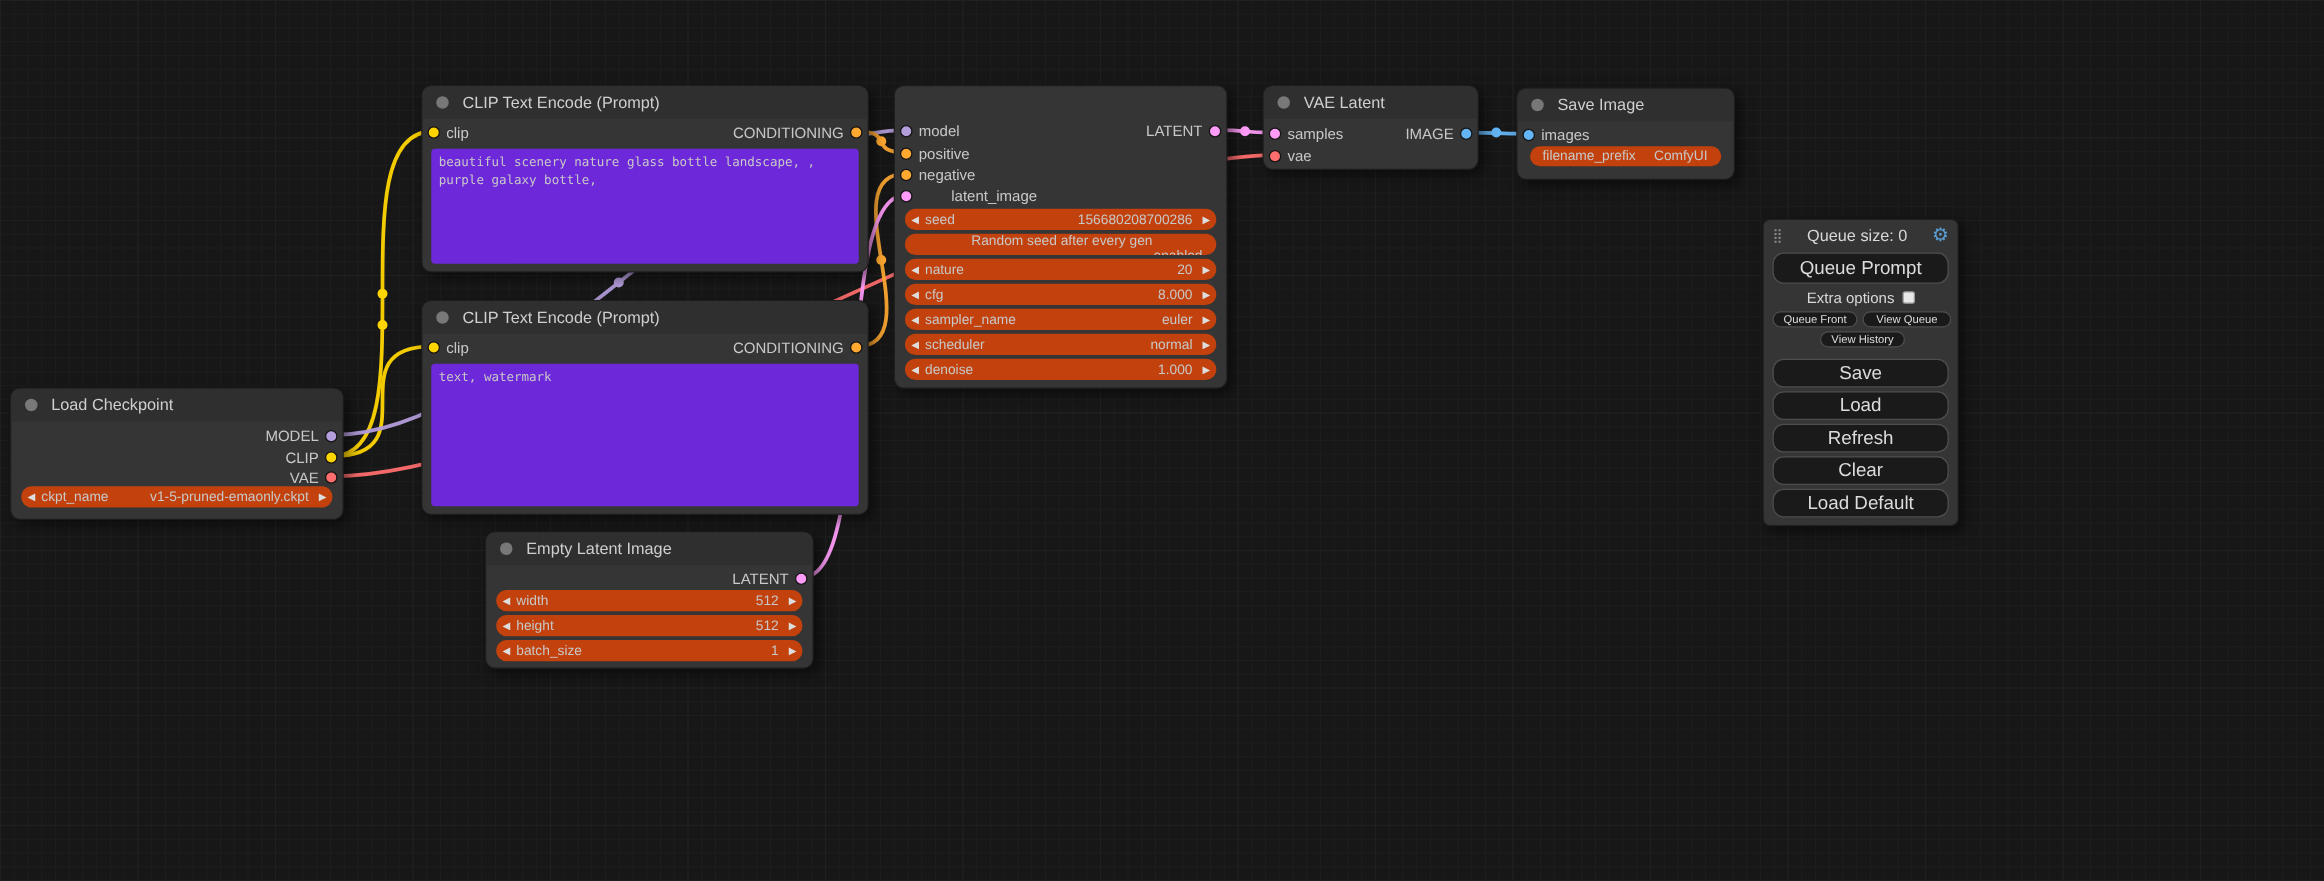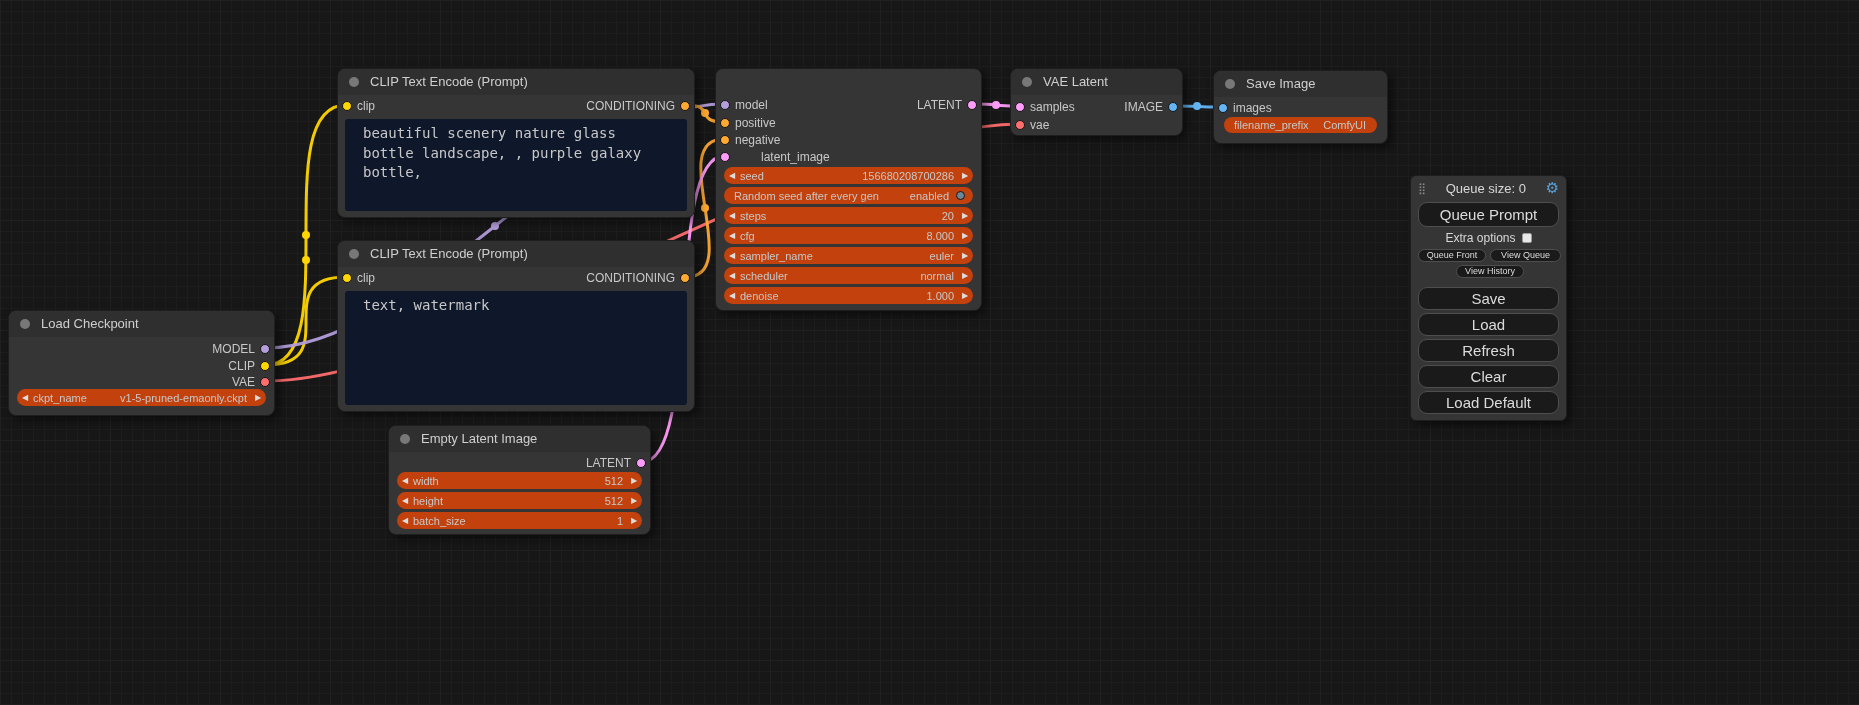--- a/index.html
+++ b/index.html
@@ -37,23 +37,23 @@
 
   .widget{position:absolute;left:8px;right:8px;height:17px;background:#c2410c;
     border-radius:9px;display:flex;align-items:center;font-size:11px;color:#c8c8c8;
     box-sizing:border-box;overflow:hidden;}
   .widget .arrow{width:16px;flex:0 0 auto;text-align:center;font-size:8px;color:#ddd;line-height:17px;}
   .widget .wlabel{white-space:nowrap;}
   .widget .wvalue{margin-left:auto;white-space:nowrap;padding:0 3px;}
   .widget.noarrow{padding:0 8px 0 10px;}
   .toggle-dot{width:9px;height:9px;border-radius:50%;flex:0 0 auto;margin-left:4px;border:1px solid #141414;box-sizing:border-box;}
 
-  .prompt{position:absolute;left:7px;right:7px;background:#0f172a;border-radius:3px;
-    font-family:"DejaVu Sans Mono", monospace;font-size:14px;line-height:1.4;color:#c8c8c8;
-    padding:5px 18px;white-space:pre-wrap;word-break:break-word;overflow:hidden;box-sizing:border-box;}
+  .prompt{position:absolute;left:7px;right:7px;background:#6d28d9;border-radius:3px;
+    font-family:"DejaVu Sans Mono", monospace;font-size:10px;line-height:1.4;color:#c8c8c8;
+    padding:5px 6px;white-space:pre-wrap;word-break:break-word;overflow:hidden;box-sizing:border-box;}
 
   .menu{position:absolute;left:1410px;top:175px;width:157px;height:246px;z-index:3;
     background:#353535;border:1px solid #1e1e1e;border-radius:6px;box-sizing:border-box;
     box-shadow:4px 4px 10px rgba(0,0,0,.5);color:#ddd;}
   .menu-header{display:flex;align-items:center;height:24px;padding:0 7px;font-size:13px;}
   .drag-handle{color:#8a8a8a;font-size:11px;cursor:move;}
   .queue-size{flex:1;text-align:center;color:#d8d8d8;}
   .gear{font-size:15px;cursor:pointer;}
   .btn{position:absolute;left:7px;width:141px;height:23px;line-height:21px;
     background:#1a1a1a;border:1px solid #4e4e4e;border-radius:9px;color:#dcdcdc;
@@ -194,28 +194,28 @@
     <div class="slot out" style="top:29px;">
       <span>LATENT</span>
       <span class="dot" style="background-color: rgb(255, 156, 249);"></span>
     </div>
     <div class="widget" style="top:98px;">
       <span class="arrow">◀</span>
       <span class="wlabel">seed</span>
       <span class="wvalue">156680208700286</span>
       <span class="arrow">▶</span>
     </div>
-    <div class="widget noarrow" style="top:118px;">
+    <div class="widget noarrow" style="top:118px;flex-direction:column;">
       <span class="wlabel">Random seed after every gen</span>
       <span class="wvalue">enabled</span>
       <span class="toggle-dot" style="background-color: rgb(107, 134, 150);"></span>
     </div>
     <div class="widget" style="top:138px;">
       <span class="arrow">◀</span>
-      <span class="wlabel">steps</span>
+      <span class="wlabel">nature</span>
       <span class="wvalue">20</span>
       <span class="arrow">▶</span>
     </div>
     <div class="widget" style="top:158px;">
       <span class="arrow">◀</span>
       <span class="wlabel">cfg</span>
       <span class="wvalue">8.000</span>
       <span class="arrow">▶</span>
     </div>
     <div class="widget" style="top:178px;">

